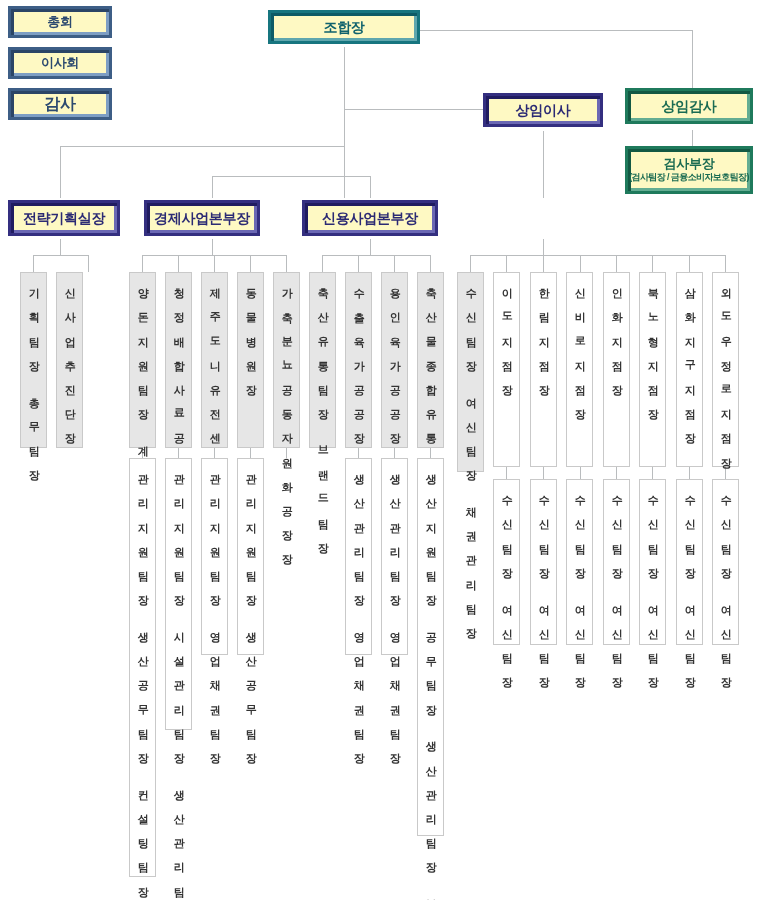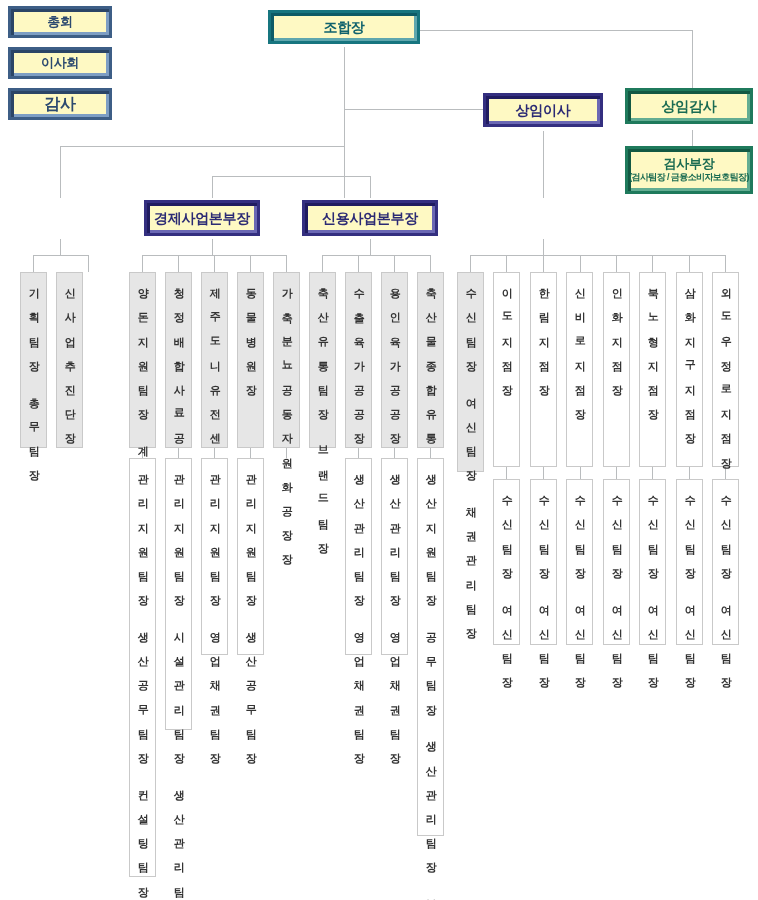--- a/index.html
+++ b/index.html
@@ -182,20 +182,23 @@
   <div class="box3d green" style="left:625px;top:88px;width:128px;height:36px;font-size:14px;">
     <span class="lbl">상임감사</span>
   </div>
 
   <div class="box3d green" style="left:625px;top:146px;width:128px;height:48px;font-size:13px;flex-direction:column;">
     <span class="lbl">검사부장</span>
     <span class="sub">(검사팀장 /
 금융소비자보호팀장)</span>
   </div>
 
+  <div class="box3d navy" style="left:8px;top:200px;width:112px;height:36px;font-size:14px;">
+    <span class="lbl">전략기획실장</span>
+  </div>
   <div class="box3d navy" style="left:144px;top:200px;width:116px;height:36px;font-size:14px;">
     <span class="lbl">경제사업본부장</span>
   </div>
   <div class="box3d navy" style="left:302px;top:200px;width:136px;height:36px;font-size:14px;">
     <span class="lbl">신용사업본부장</span>
   </div>
 
   <div class="vcol grey" style="left:20px;top:272px;width:27px;height:176px;">
     <span class="vtxt">기 획 팀 장  총 무 팀 장</span>
     </div>

